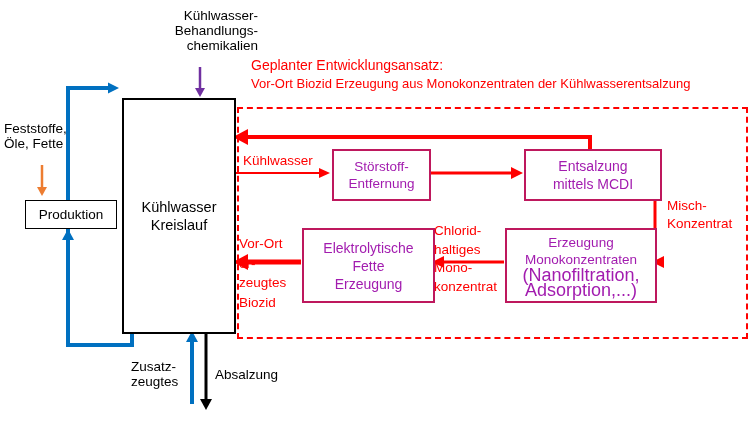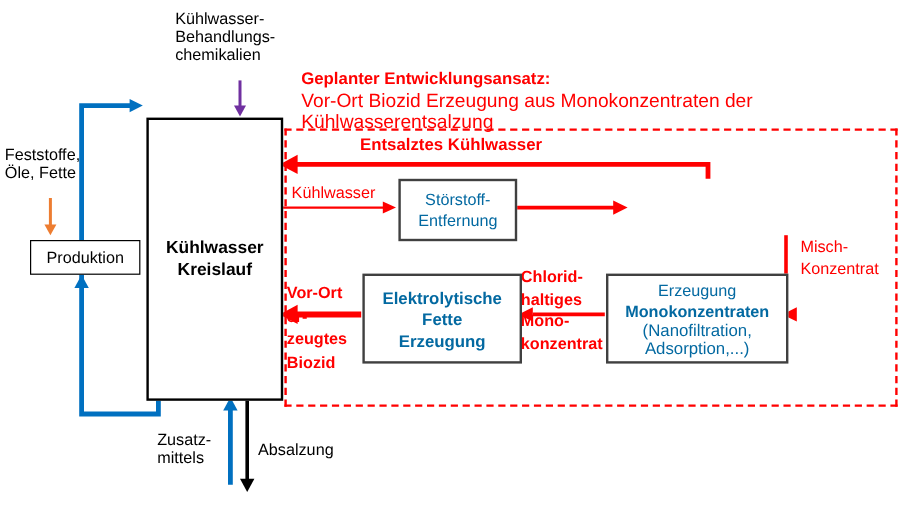--- a/index.html
+++ b/index.html
@@ -1,26 +1,26 @@
 <!DOCTYPE html>
 <html><head>
 <meta charset="utf-8">
 <style>
   html,body{margin:0;padding:0}
   body{font-family:"Liberation Sans",sans-serif;background:#fff}
   #stage{position:relative;width:750px;height:422px;background:#fff;font-size:13.5px;color:#000;overflow:hidden}
   #arrows{position:absolute;left:0;top:0;z-index:1}
   .abs{position:absolute;z-index:2}
   .pre{white-space:pre-line}
-  .ctr{text-align:left}
-  .b{font-weight:bold}
+  .ctr{text-align:right}
+  .b{font-weight:normal}
   .red{color:#FF0000}
   .box{display:flex;flex-direction:column;align-items:center;justify-content:center;background:#fff;text-align:center}
   .blackbox{border:2px solid #000}
-  .redbox{border:2px solid #404040;color:#0369a1}
+  .redbox{border:2px solid #be185d;color:#a21caf}
 </style>
 </head>
 <body>
 
 <div id="stage">
 
   <svg id="arrows" width="750" height="422" viewBox="0 0 750 422">
 
     <g stroke="#0070C0" fill="#0070C0">
       <path d="M132,330 L132,345 L68,345 L68,88 L110,88" fill="none" stroke-width="4"></path>
@@ -89,45 +89,46 @@
   <div class="abs box blackbox" style="left:25px;top:200px;width:90px;height:27px;border-width:1.5px">
     <span>Produktion</span>
   </div>
 
   <div class="abs box blackbox" style="left:122px;top:98px;width:110px;height:232px">
     <span class="pre b" style="font-size:14.5px;line-height:18px">Kühlwasser
 Kreislauf</span>
   </div>
 
   <div class="abs pre" style="left:131px;top:359px;width:62px">Zusatz-
-mittels</div>
+zeugtes</div>
 
   <div class="abs" style="left:215px;top:367px">Absalzung</div>
 
   <div class="abs" style="left:237px;top:107px;width:507px;height:228px;border:2px dashed #FF0000"></div>
 
   <div class="abs red b" style="left:251px;top:57px;font-size:14px">Geplanter Entwicklungsansatz:</div>
 
-  <div class="abs red" style="left:251px;top:76px;font-size:16px;width:495px">Vor-Ort Biozid Erzeugung aus Monokonzentraten der Kühlwasserentsalzung</div>
+  <div class="abs red" style="left:251px;top:76px;font-size:13px;width:495px">Vor-Ort Biozid Erzeugung aus Monokonzentraten der Kühlwasserentsalzung</div>
 
-  <div class="abs red b ctr" style="left:300px;top:112px;width:210px;font-size:14px">Entsalztes Kühlwasser</div>
 
   <div class="abs red" style="left:243px;top:153px">Kühlwasser</div>
 
   <div class="abs box redbox pre" style="left:332px;top:149px;width:95px;height:48px;line-height:17px">Störstoff-
 Entfernung</div>
 
+  <div class="abs box redbox b pre" style="left:524px;top:149px;width:134px;height:48px;border-width:2.5px;font-size:14px;line-height:18px">Entsalzung
+mittels MCDI</div>
 
   <div class="abs red pre" style="left:667px;top:197px;width:80px;line-height:18px">Misch-
 Konzentrat</div>
 
   <div class="abs box redbox" style="left:505px;top:228px;width:148px;height:71px">
     <span style="line-height:17px">Erzeugung</span>
     <span class="b" style="line-height:17px">Monokonzentraten</span>
-    <span class="pre" style="font-size:14px;line-height:15px">(Nanofiltration,
+    <span class="pre" style="font-size:18px;line-height:15px">(Nanofiltration,
 Adsorption,...)</span>
   </div>
 
   <div class="abs red b pre" style="left:434px;top:222px;width:76px;line-height:18.5px">Chlorid-
 haltiges
 Mono-
 konzentrat</div>
 
   <div class="abs box redbox b pre" style="left:302px;top:228px;width:129px;height:71px;border-width:2.5px;font-size:14px;line-height:18px">Elektrolytische
 Fette

